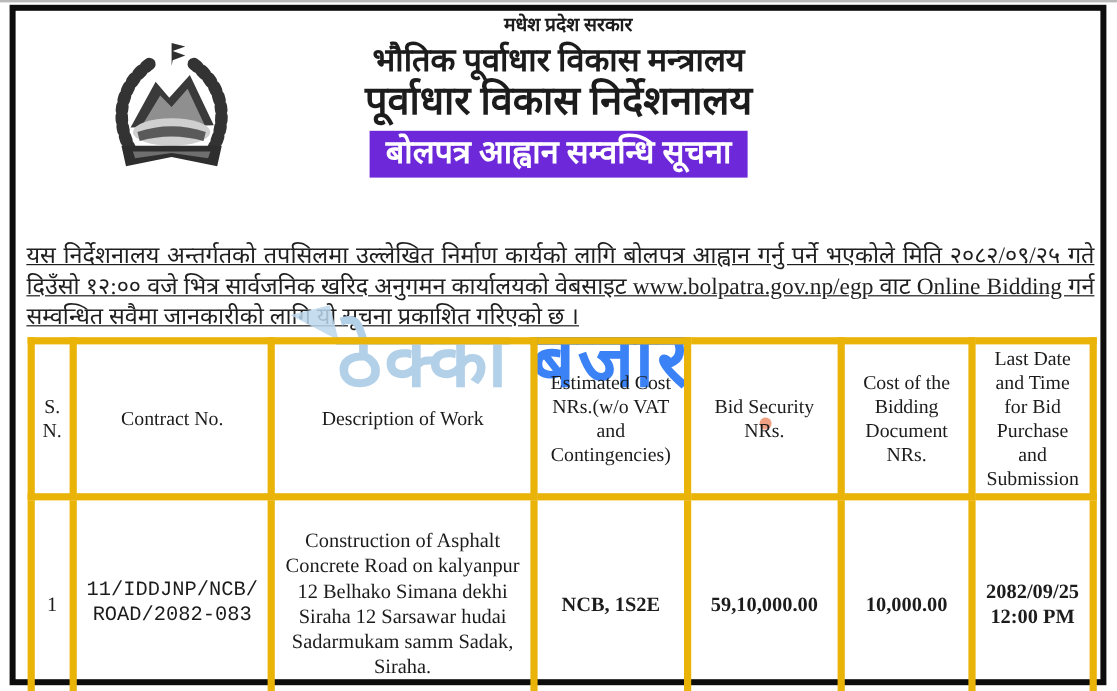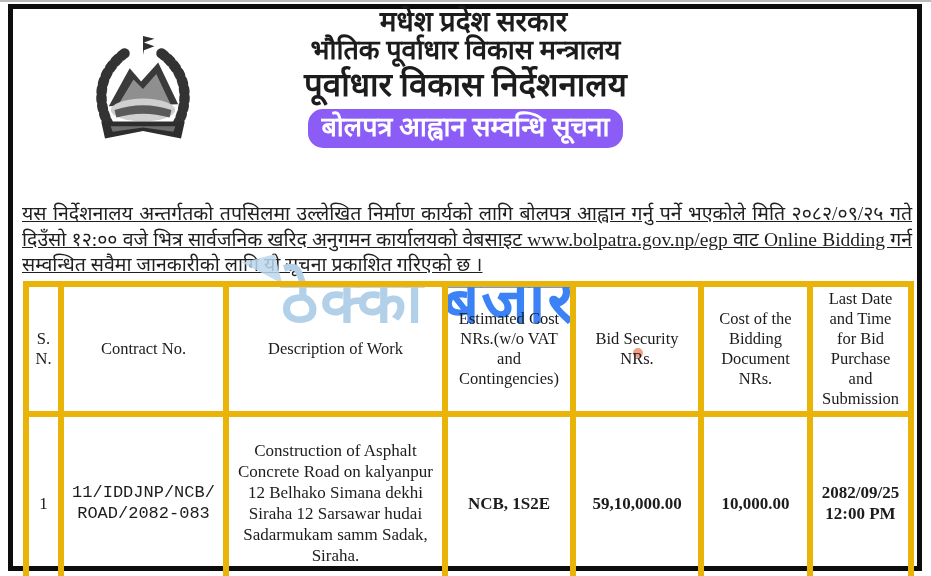--- a/index.html
+++ b/index.html
@@ -9,27 +9,27 @@
     font-family:"Liberation Serif","DejaVu Serif",serif; color:#1c1c1c;
     overflow:hidden; margin:0 auto;
   }
   .top-gray-line { position:absolute; left:0; top:0; width:100%; height:2px; background:#b9b9b9; }
   .frame {
     position:absolute; left:8px; top:4px; right:9px; bottom:5px;
     border:5px solid #0d0d0d; pointer-events:none;
   }
   
   .masthead { position:absolute; left:0; right:0; top:9px; text-align:center; font-weight:bold; }
-  .m-gov   { font-size:28px; line-height:25px;padding-left:16px; }
+  .m-gov   { font-size:16px; line-height:25px;padding-left:16px; }
   .m-min   { font-size:27px; line-height:32px; }
   .m-dir   { font-size:33px; line-height:38px; }
   .m-loc   { font-size:23px; line-height:28px; }
   .notice-box {
-    display:inline-block; background:#8b5cf6; color:#ffffff;
-    font-size:27px; line-height:32px; padding:2px 13px 5px; margin-top:5px;border-radius:15px;
+    display:inline-block; background:#6d28d9; color:#ffffff;
+    font-size:27px; line-height:32px; padding:2px 13px 5px; margin-top:5px;
   }
   .m-date  { font-size:21px; line-height:25px; margin-top:4px; }
   
   .emblem { position:absolute; left:86px; top:32px; width:114px; height:118px; }
   
   .body-par {
     position:absolute; left:22px; right:19px; top:201px;
     font-size:19.5px; line-height:25.5px; text-align:justify; color:#1f1f1f;text-decoration:underline;
   }
   

